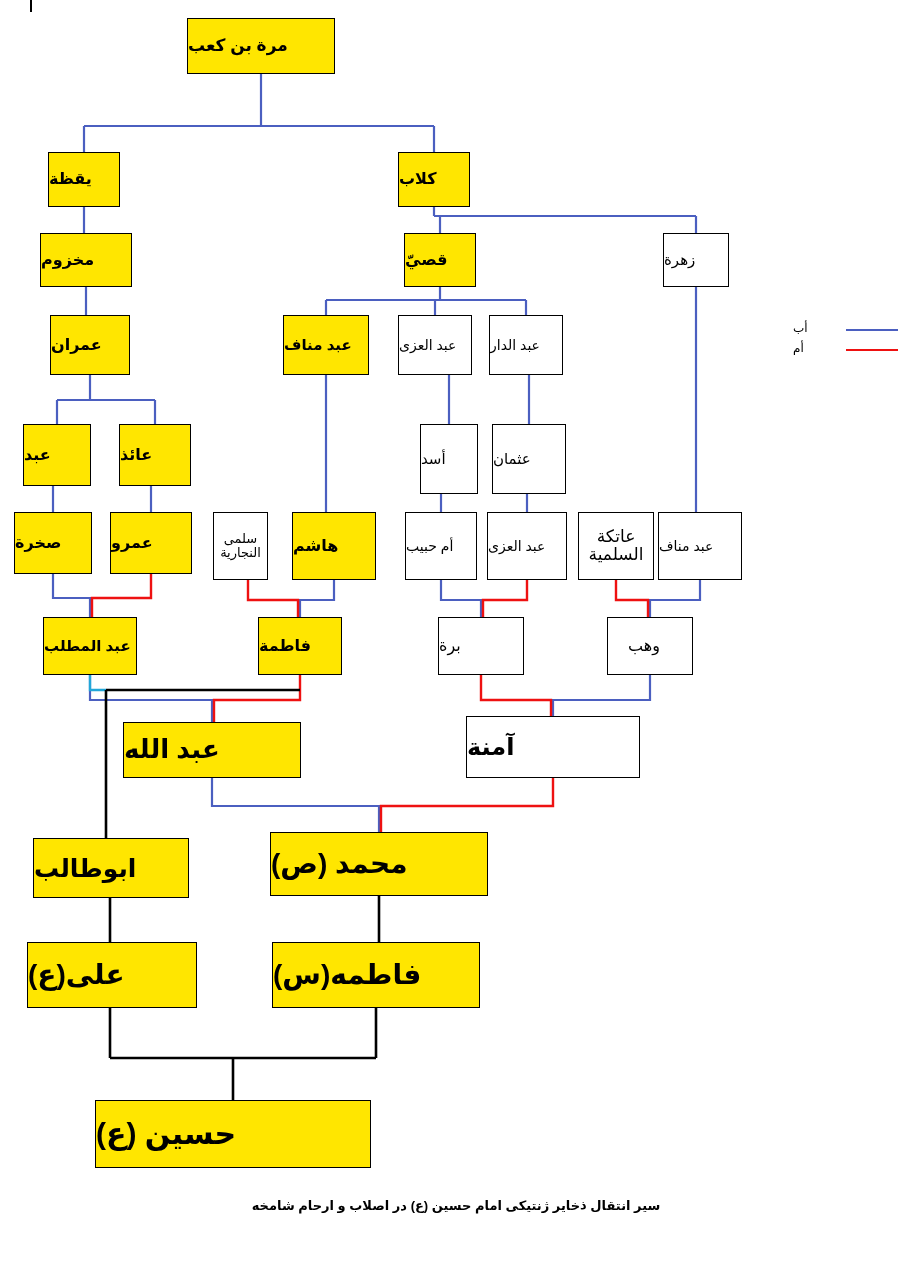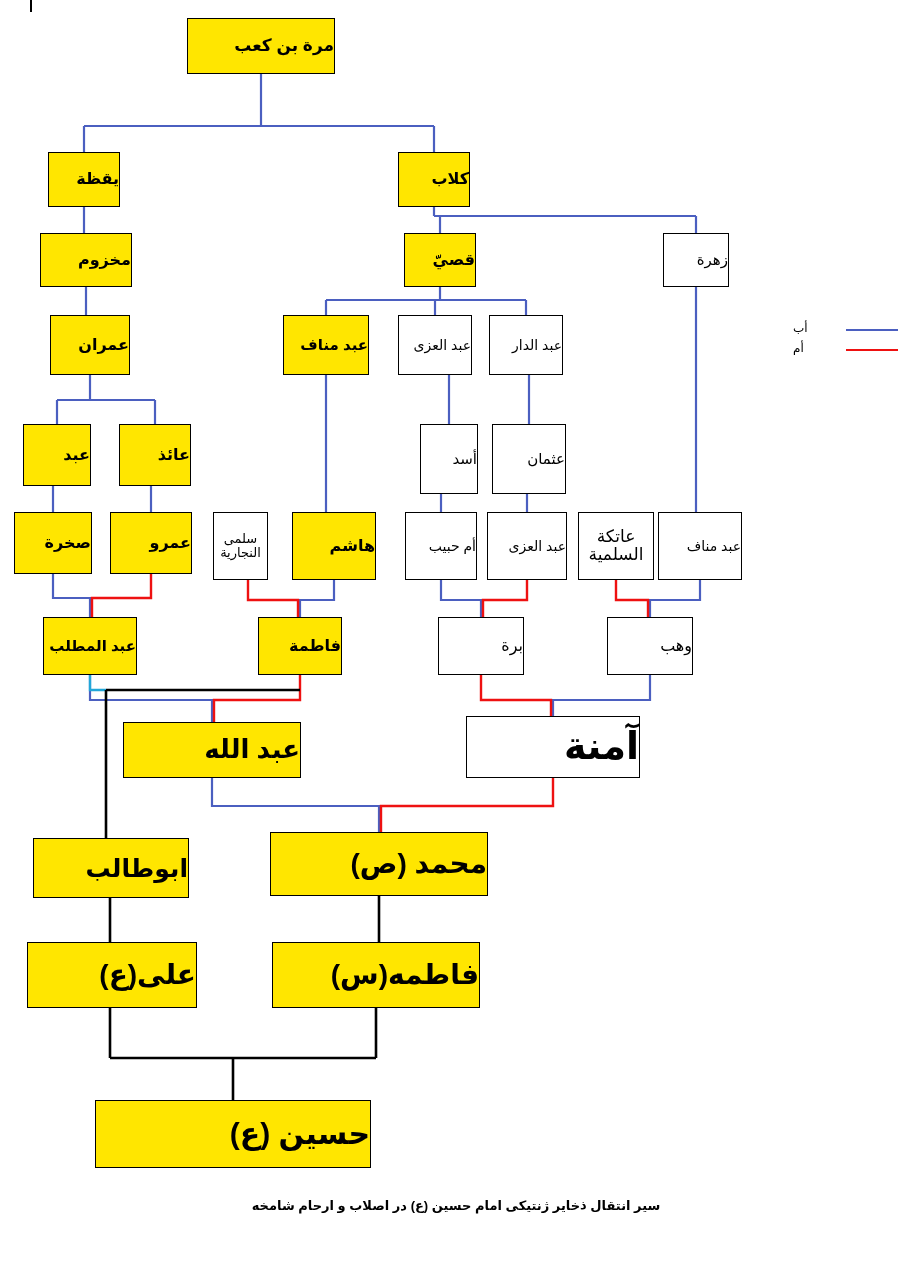--- a/index.html
+++ b/index.html
@@ -22,21 +22,21 @@
     width: 912px;
     height: 1280px;
     pointer-events: none;
   }
   .node {
     position: absolute;
     box-sizing: border-box;
     border: 1.6px solid #000000;
     display: flex;
     align-items: center;
-    justify-content: flex-start;
+    justify-content: flex-end;
     text-align: center;
     direction: rtl;
     line-height: 1.05;
     color: #000000;
     background: #ffffff;
     z-index: 5;
   }
   .node.yellow {
     background: #ffe600;
   }
@@ -248,21 +248,21 @@
       </div>
       <div class="node" style="left: 438px; top: 617px; width: 86px; height: 58px; font-size: 16px;">
         <span>برة</span>
       </div>
       <div class="node" style="left: 607px; top: 617px; width: 86px; height: 58px; font-size: 16px; padding-left: 20px;">
         <span>وهب</span>
       </div>
       <div class="node yellow bold" style="left: 123px; top: 722px; width: 178px; height: 56px; font-size: 26px;">
         <span>عبد الله</span>
       </div>
-      <div class="node bold" style="left: 466px; top: 716px; width: 174px; height: 62px; font-size: 38px;">
+      <div class="node bold" style="left: 466px; top: 716px; width: 174px; height: 62px; font-size: 24px;">
         <span>آمنة</span>
       </div>
       <div class="node yellow bold" style="left: 33px; top: 838px; width: 156px; height: 60px; font-size: 25px;">
         <span>ابوطالب</span>
       </div>
       <div class="node yellow bold" style="left: 270px; top: 832px; width: 218px; height: 64px; font-size: 28px;">
         <span>محمد (ص)</span>
       </div>
       <div class="node yellow bold" style="left: 27px; top: 942px; width: 170px; height: 66px; font-size: 28px;">
         <span>على(ع)</span>

